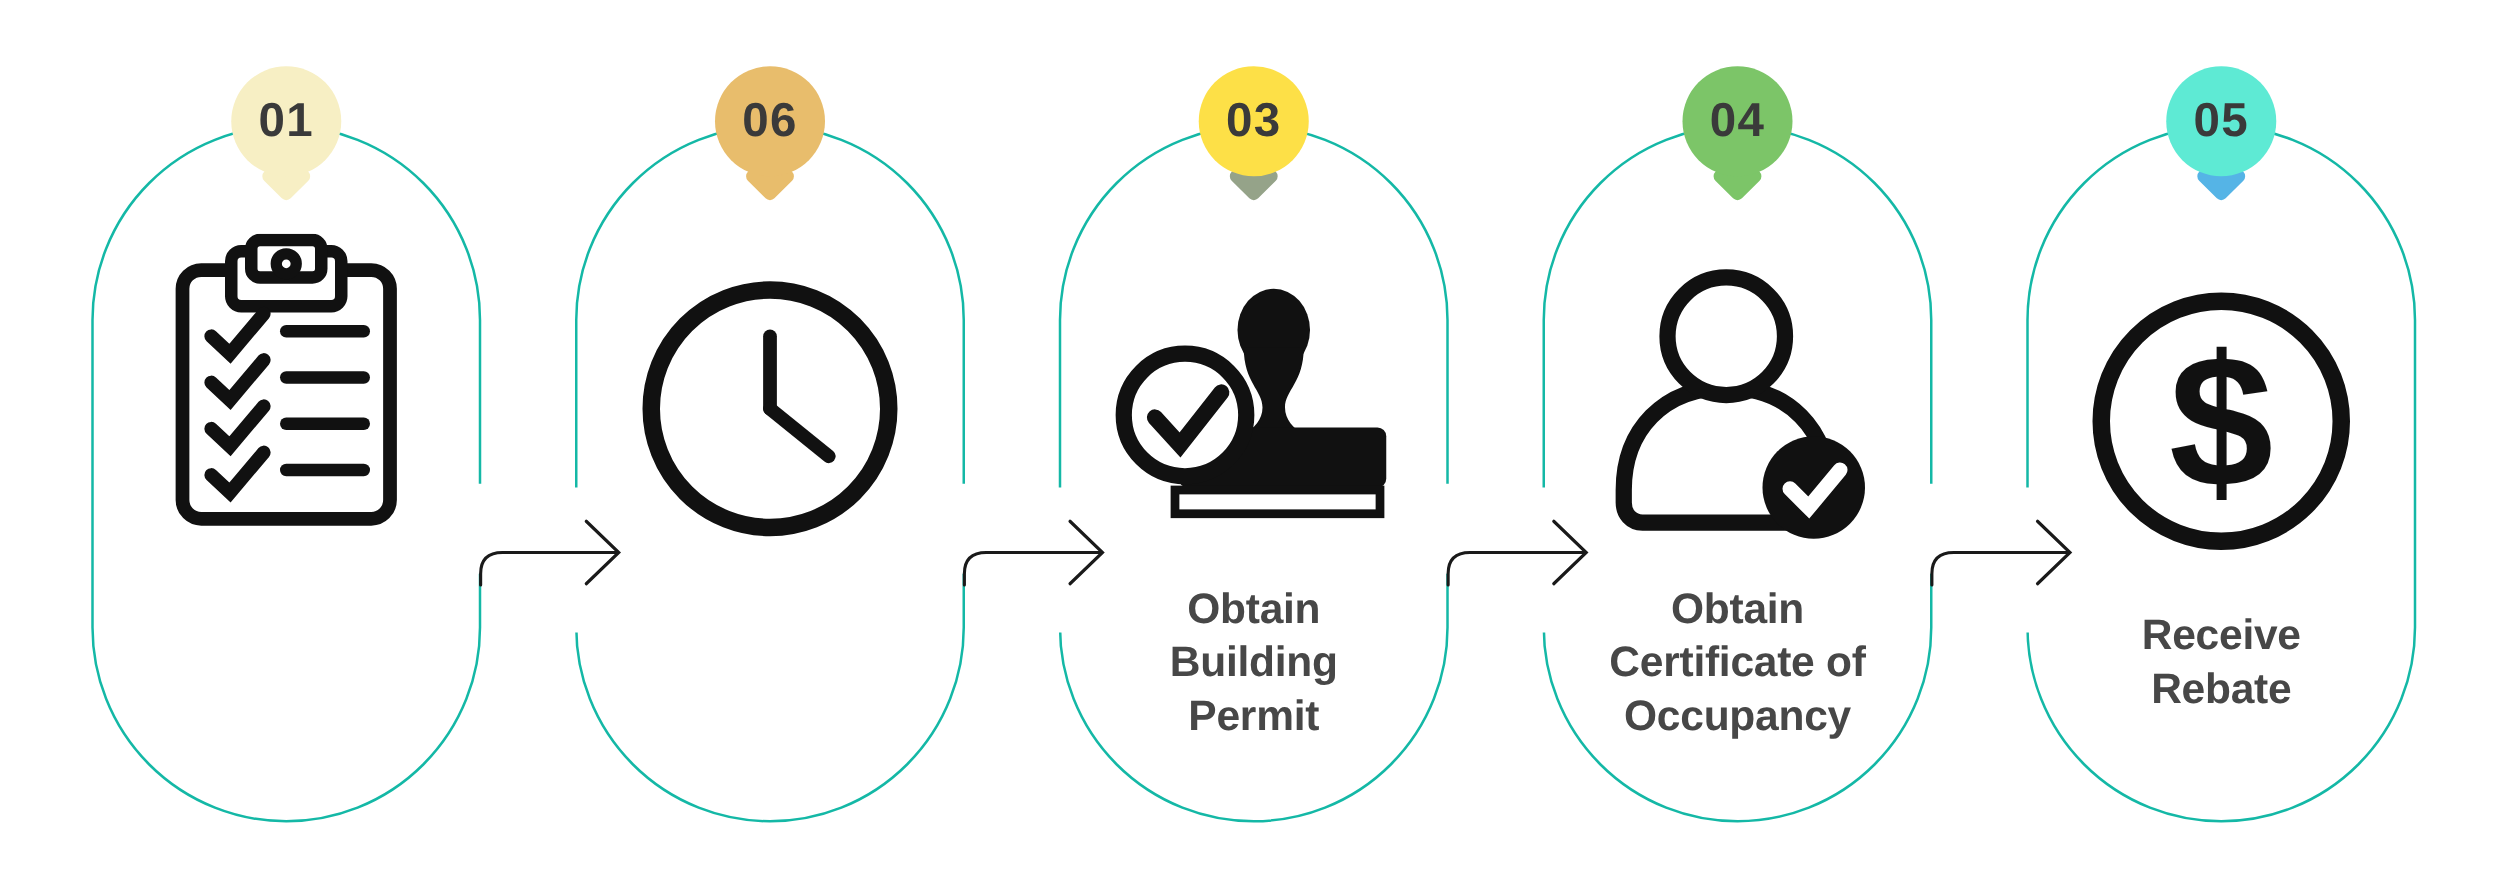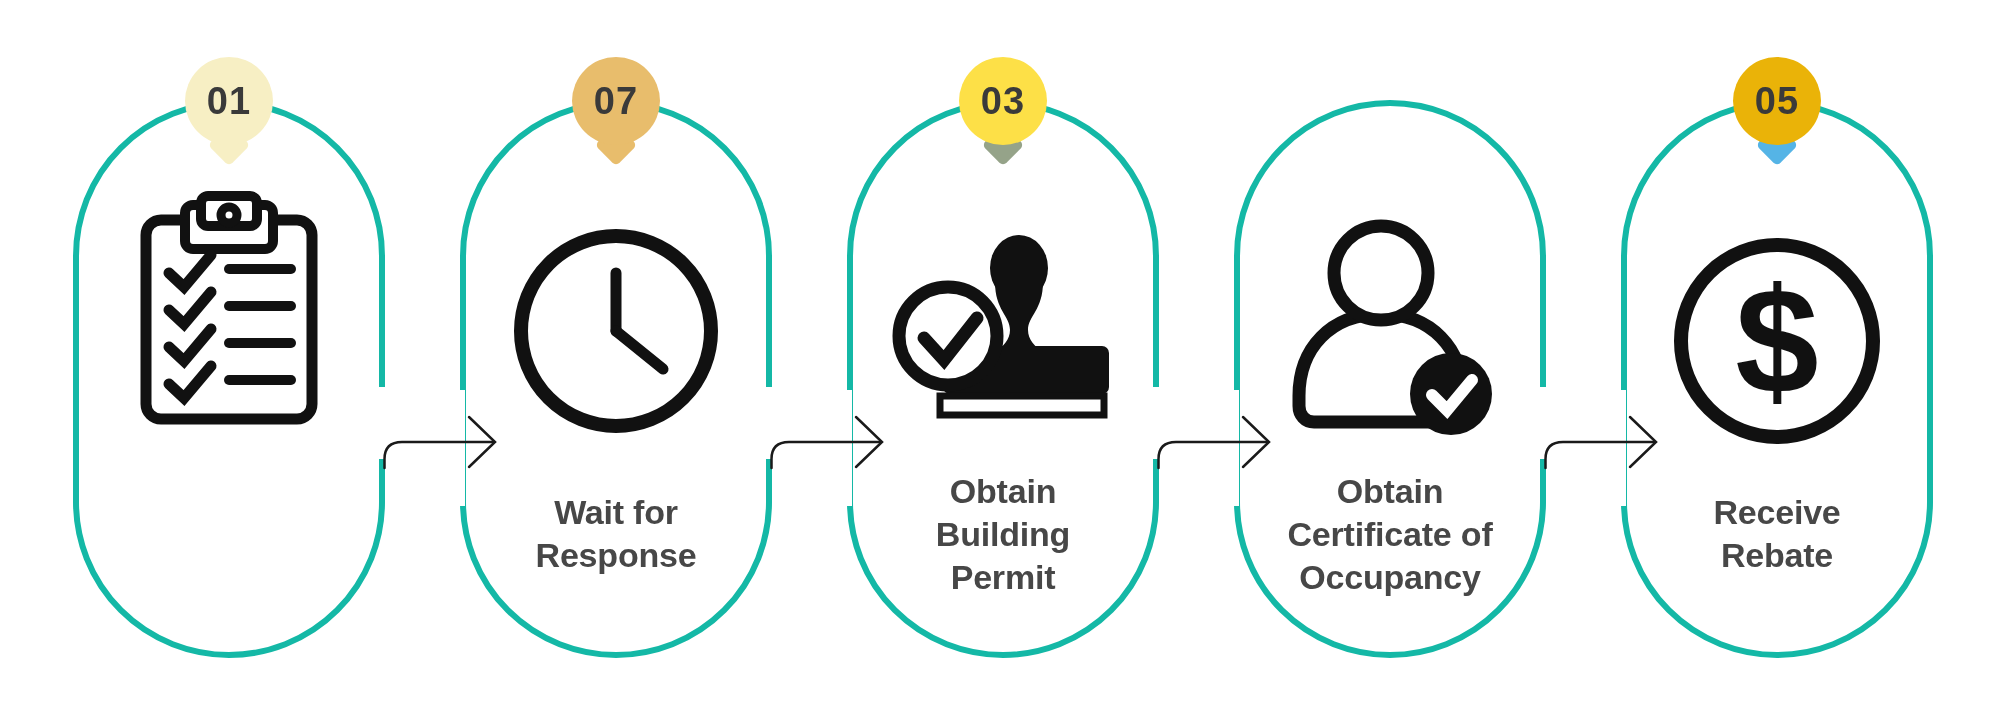--- a/index.html
+++ b/index.html
@@ -8,21 +8,21 @@
     width:2000px;height:708px;
     background:#ffffff;
     overflow:hidden;
     font-family:"Liberation Sans", sans-serif;
   }
   
   .capsule{
     position:absolute;top:100px;
     width:312px;height:558px;
     box-sizing:border-box;
-    border:6px solid #14b8a6;
+    border:2px solid #14b8a6;
     border-radius:156px;
     background:#ffffff;
     padding-left:23px;
   }
   .c1{left:73px}.c2{left:460px}.c3{left:847px}.c4{left:1234px}.c5{left:1621px}
 
   
   .badge{
     position:absolute;top:-49px;left:50%;margin-left:-44px;
     width:88px;height:88px;z-index:6;
@@ -84,31 +84,29 @@
         <line x1="90" y1="115" x2="152" y2="115" stroke="#111" stroke-width="10" stroke-linecap="round"></line>
         <line x1="90" y1="152" x2="152" y2="152" stroke="#111" stroke-width="10" stroke-linecap="round"></line>
         <line x1="90" y1="189" x2="152" y2="189" stroke="#111" stroke-width="10" stroke-linecap="round"></line>
       </svg>
     </div>
   </div>
 
   <div class="capsule c2">
     <div class="badge">
       <div class="badge-tail" style="background-color: rgb(232, 189, 108);"></div>
-      <div class="badge-circle" style="background-color: rgb(232, 189, 108);">07</div>
+      <div class="badge-circle" style="background-color: rgb(232, 189, 108);">06</div>
     </div>
     <div class="icon i2">
       <svg width="206" height="206" viewBox="0 0 206 206" fill="none">
         <circle cx="103" cy="103" r="95" stroke="#111" stroke-width="14"></circle>
         <line x1="103" y1="103" x2="103" y2="45" stroke="#111" stroke-width="11" stroke-linecap="round"></line>
         <line x1="103" y1="103" x2="150" y2="141" stroke="#111" stroke-width="11" stroke-linecap="round"></line>
       </svg>
     </div>
-    <div class="label">Wait for
-Response</div>
   </div>
 
   <div class="capsule c3">
     <div class="badge">
       <div class="badge-tail" style="background-color: rgb(149, 163, 137);"></div>
       <div class="badge-circle" style="background-color: #fde047;">03</div>
     </div>
     <div class="icon i3">
       <svg width="224" height="186" viewBox="0 0 224 186" fill="none">
         <ellipse cx="128" cy="34" rx="29" ry="33" fill="#111"></ellipse>
@@ -118,37 +116,41 @@
         <circle cx="57" cy="102" r="49" fill="#fff" stroke="#111" stroke-width="13"></circle>
         <polyline points="33,104 53,126 86,84" stroke="#111" stroke-width="13" stroke-linecap="round" fill="none"></polyline>
       </svg>
     </div>
     <div class="label">Obtain
 Building
 Permit</div>
   </div>
 
   <div class="capsule c4">
+    <div class="badge">
+      <div class="badge-tail" style="background-color: rgb(124, 197, 104);"></div>
+      <div class="badge-circle" style="background-color: rgb(124, 197, 104);">04</div>
+    </div>
     <div class="icon i4">
       <svg width="208" height="218" viewBox="0 0 208 218" fill="none">
         <path d="M95,96 C45,96 13,130 13,178 L13,188 C13,197 19,204 28,204 L162,204 C171,204 177,197 177,188 L177,178 C177,130 145,96 95,96 Z" fill="#fff" stroke="#111" stroke-width="13"></path>
         <circle cx="95" cy="55" r="47" fill="#fff" stroke="#111" stroke-width="13"></circle>
         <circle cx="165" cy="176" r="41" fill="#111"></circle>
         <polyline points="146,177 161,192 186,162" stroke="#fff" stroke-width="12" stroke-linecap="round" fill="none"></polyline>
       </svg>
     </div>
     <div class="label">Obtain
 Certificate of
 Occupancy</div>
   </div>
 
   <div class="capsule c5">
     <div class="badge">
       <div class="badge-tail" style="background-color: rgb(85, 180, 230);"></div>
-      <div class="badge-circle" style="background-color: #eab308; text-align: right;">05</div>
+      <div class="badge-circle" style="background-color: #5eead4; text-align: right;">05</div>
     </div>
     <div class="icon i5">
       <svg width="210" height="210" viewBox="0 0 210 210" fill="none">
         <circle cx="105" cy="105" r="96" stroke="#111" stroke-width="14"></circle>
         <text x="105" y="157" text-anchor="middle" font-family="Liberation Sans, sans-serif" font-weight="700" font-size="150" fill="#111">$</text>
       </svg>
     </div>
     <div class="label">Receive
 Rebate</div>
   </div>

